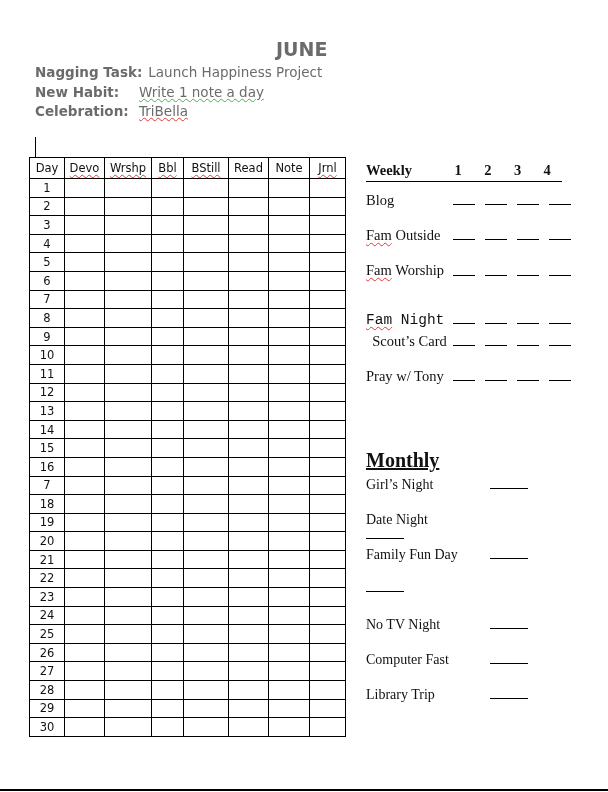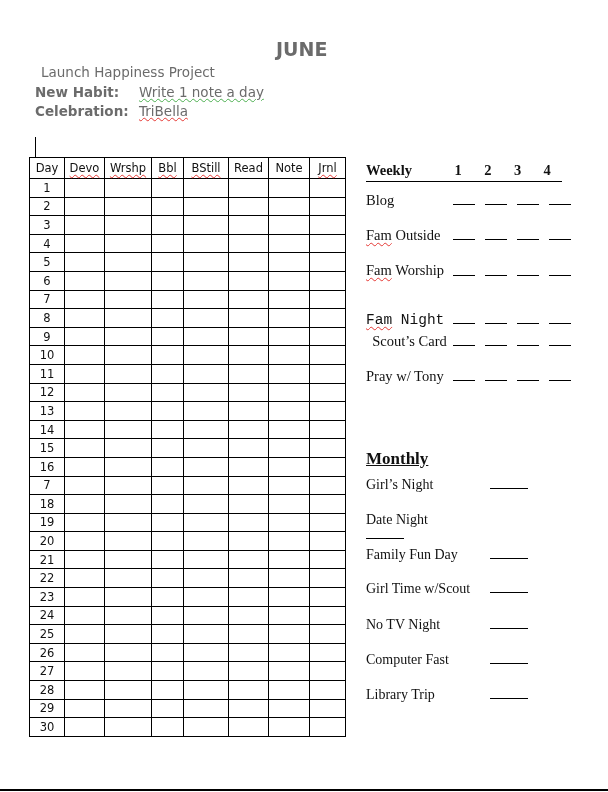--- a/index.html
+++ b/index.html
@@ -34,33 +34,34 @@
     .right { position: absolute; left: 366px; font-family: "Liberation Serif", "DejaVu Serif", serif; color: #111; }
     .weekly-head {
       top: 162px; width: 196px; border-bottom: 1.5px solid #000; font-weight: bold; font-size: 14.5px;
       height: 19px; display: flex;
     }
     .weekly-head .wh-label { width: 86px; }
     .weekly-head .wh-num { width: 33px; text-align: center; }
     .wrow { position: absolute; left: 366px; font-family: "Liberation Serif", "DejaVu Serif", serif; font-size: 14.5px; color: #111; display: flex; align-items: baseline; }
     .wlabel { width: 87px; white-space: nowrap; }
     .blank { display: inline-block; width: 22px; border-bottom: 1px solid #000; margin-right: 10px; height: 10px; }
-    .monthly-head { top: 449px; font-weight: bold; font-size: 17px; text-decoration: underline; }
+    .monthly-head { top: 449px; font-weight: bold; font-size: 20px; text-decoration: underline; }
     .mrow { position: absolute; left: 366px; font-family: "Liberation Serif", "DejaVu Serif", serif; font-size: 14px; color: #111; display: flex; align-items: baseline; }
     .mlabel { width: 124px; white-space: nowrap; }
     .mblank { display: inline-block; width: 38px; border-bottom: 1px solid #000; height: 10px; }
     .bottom-rule { position: absolute; left: 0; top: 789px; width: 608px; height: 1.5px; background: #000; }
   </style>
 </head>
 <body>
 
 <div class="title">JUNE</div>
 
 <div class="info">
   <div class="info-row r1">
+    <span class="info-label">Nagging Task:</span>
     <span class="info-value">Launch Happiness Project</span>
   </div>
   <div class="info-row r2">
     <span class="info-label">New Habit:</span>
     <span class="info-value squiggle-green">Write 1 note a day</span>
   </div>
   <div class="info-row r3">
     <span class="info-label">Celebration:</span>
     <span class="info-value squiggle-red">TriBella</span>
   </div>
@@ -455,21 +456,20 @@
     </div>
     <div class="mrow" style="top: 512px; flex-direction: column;">
       <span class="mlabel">Date Night</span>
       <span class="mblank"></span>
     </div>
     <div class="mrow" style="top: 547px;">
       <span class="mlabel">Family Fun Day</span>
       <span class="mblank"></span>
     </div>
     <div class="mrow" style="top: 581px;">
-      <span class="mlabel">Girl Time w/Scout</span>
       <span class="mblank"></span>
     </div>
     <div class="mrow" style="top: 617px;">
       <span class="mlabel">No TV Night</span>
       <span class="mblank"></span>
     </div>
     <div class="mrow" style="top: 652px;">
       <span class="mlabel">Computer Fast</span>
       <span class="mblank"></span>
     </div>

